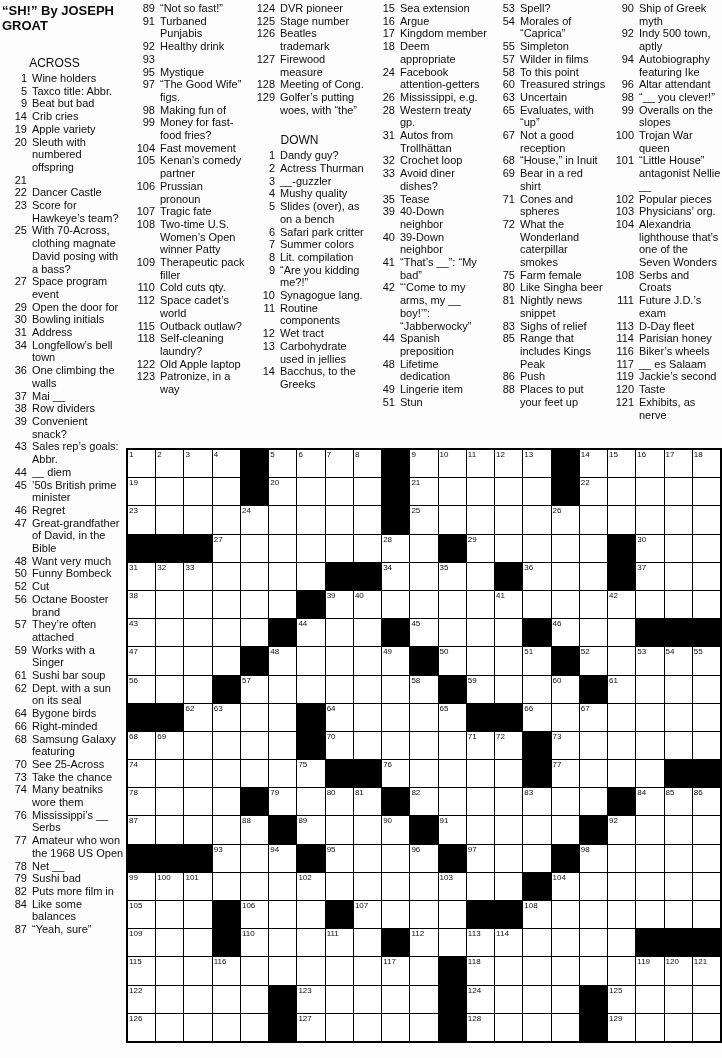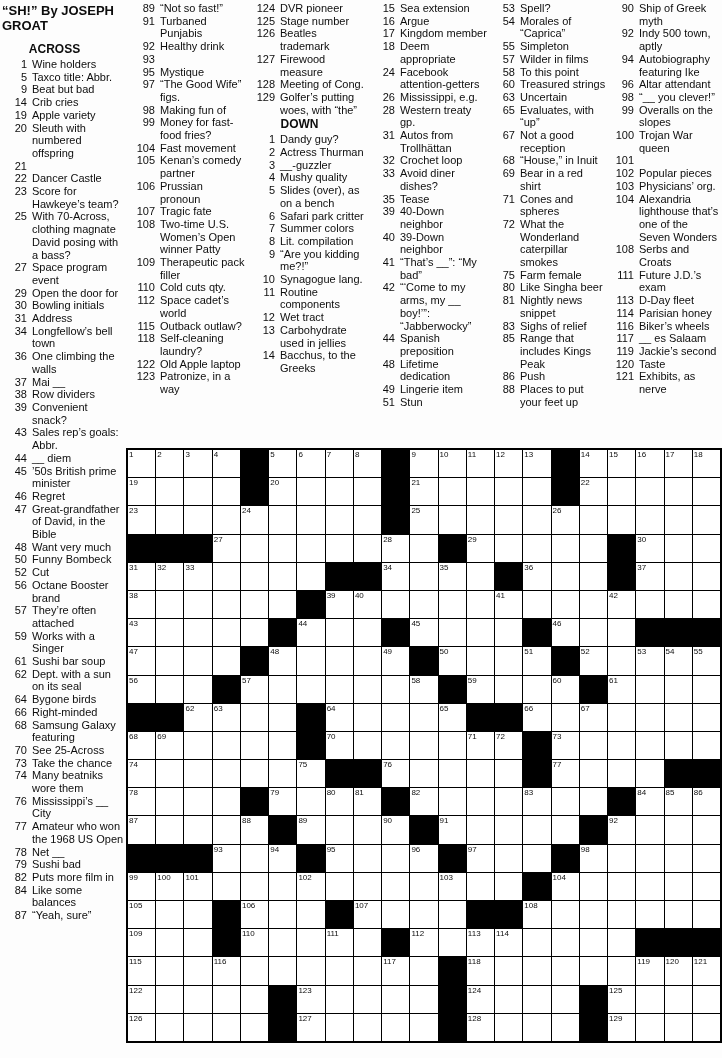--- a/index.html
+++ b/index.html
@@ -5,23 +5,23 @@
   html,body{margin:0;padding:0;background:#e8e8e8}
   .page{position:relative;width:722px;height:1058px;background:#fdfdfd;
         font-family:"Liberation Sans",sans-serif;color:#0d0d0d;overflow:hidden}
   .col{position:absolute;top:2px}
   .col1{left:2px;width:123px}
   .col2{left:130px;width:116px}
   .col3{left:250px;width:117px}
   .col4{left:370px;width:117px}
   .col5{left:490px;width:116px}
   .col6{left:609px;width:112px}
-  .title{font-weight:bold;font-size:13px;line-height:15px;margin:1px 0 10px 0}
-  .hdr{font-weight:bold;font-size:12px;line-height:13px;text-align:center;margin:1px 18px 2px 0}
-  .hdr.down{margin-top:2px}
+  .title{font-weight:bold;font-size:13px;line-height:15px;margin:1px 0 24px 0}
+  .hdr{font-weight:normal;font-size:12px;line-height:13px;text-align:center;margin:1px 18px 2px 0}
+  .hdr.down{margin-top:18px}
   .clue{display:flex;font-size:11px;line-height:12.7px}
   .cnum{flex:0 0 25px;text-align:right;padding-right:5px}
   .ctext{flex:1}
   .grid{position:absolute;left:126px;top:448px;width:596px;height:595px;
         display:grid;grid-template-columns:repeat(21,1fr);grid-template-rows:repeat(21,1fr);
         gap:1px;background:#000;border:2px solid #000;box-sizing:border-box}
   .cell{background:#fff;position:relative}
   .cell.blk{background:#000}
   .num{position:absolute;top:0;left:1px;font-size:8px;line-height:9px;color:#0d0d0d}
 </style>
@@ -180,21 +180,21 @@
         <div class="clue">
           <span class="cnum">73</span>
           <span class="ctext">Take the chance</span>
         </div>
         <div class="clue">
           <span class="cnum">74</span>
           <span class="ctext">Many beatniks wore them</span>
         </div>
         <div class="clue">
           <span class="cnum">76</span>
-          <span class="ctext">Mississippi’s __ City</span>
+          <span class="ctext">Mississippi’s __ Serbs</span>
         </div>
         <div class="clue">
           <span class="cnum">77</span>
           <span class="ctext">Amateur who won the 1968 US Open</span>
         </div>
         <div class="clue">
           <span class="cnum">78</span>
           <span class="ctext">Net __</span>
         </div>
         <div class="clue">
@@ -579,20 +579,21 @@
         <div class="clue">
           <span class="cnum">99</span>
           <span class="ctext">Overalls on the slopes</span>
         </div>
         <div class="clue">
           <span class="cnum">100</span>
           <span class="ctext">Trojan War queen</span>
         </div>
         <div class="clue">
           <span class="cnum">101</span>
+          <span class="ctext">“Little House” antagonist Nellie __</span>
         </div>
         <div class="clue">
           <span class="cnum">102</span>
           <span class="ctext">Popular pieces</span>
         </div>
         <div class="clue">
           <span class="cnum">103</span>
           <span class="ctext">Physicians’ org.</span>
         </div>
         <div class="clue">

